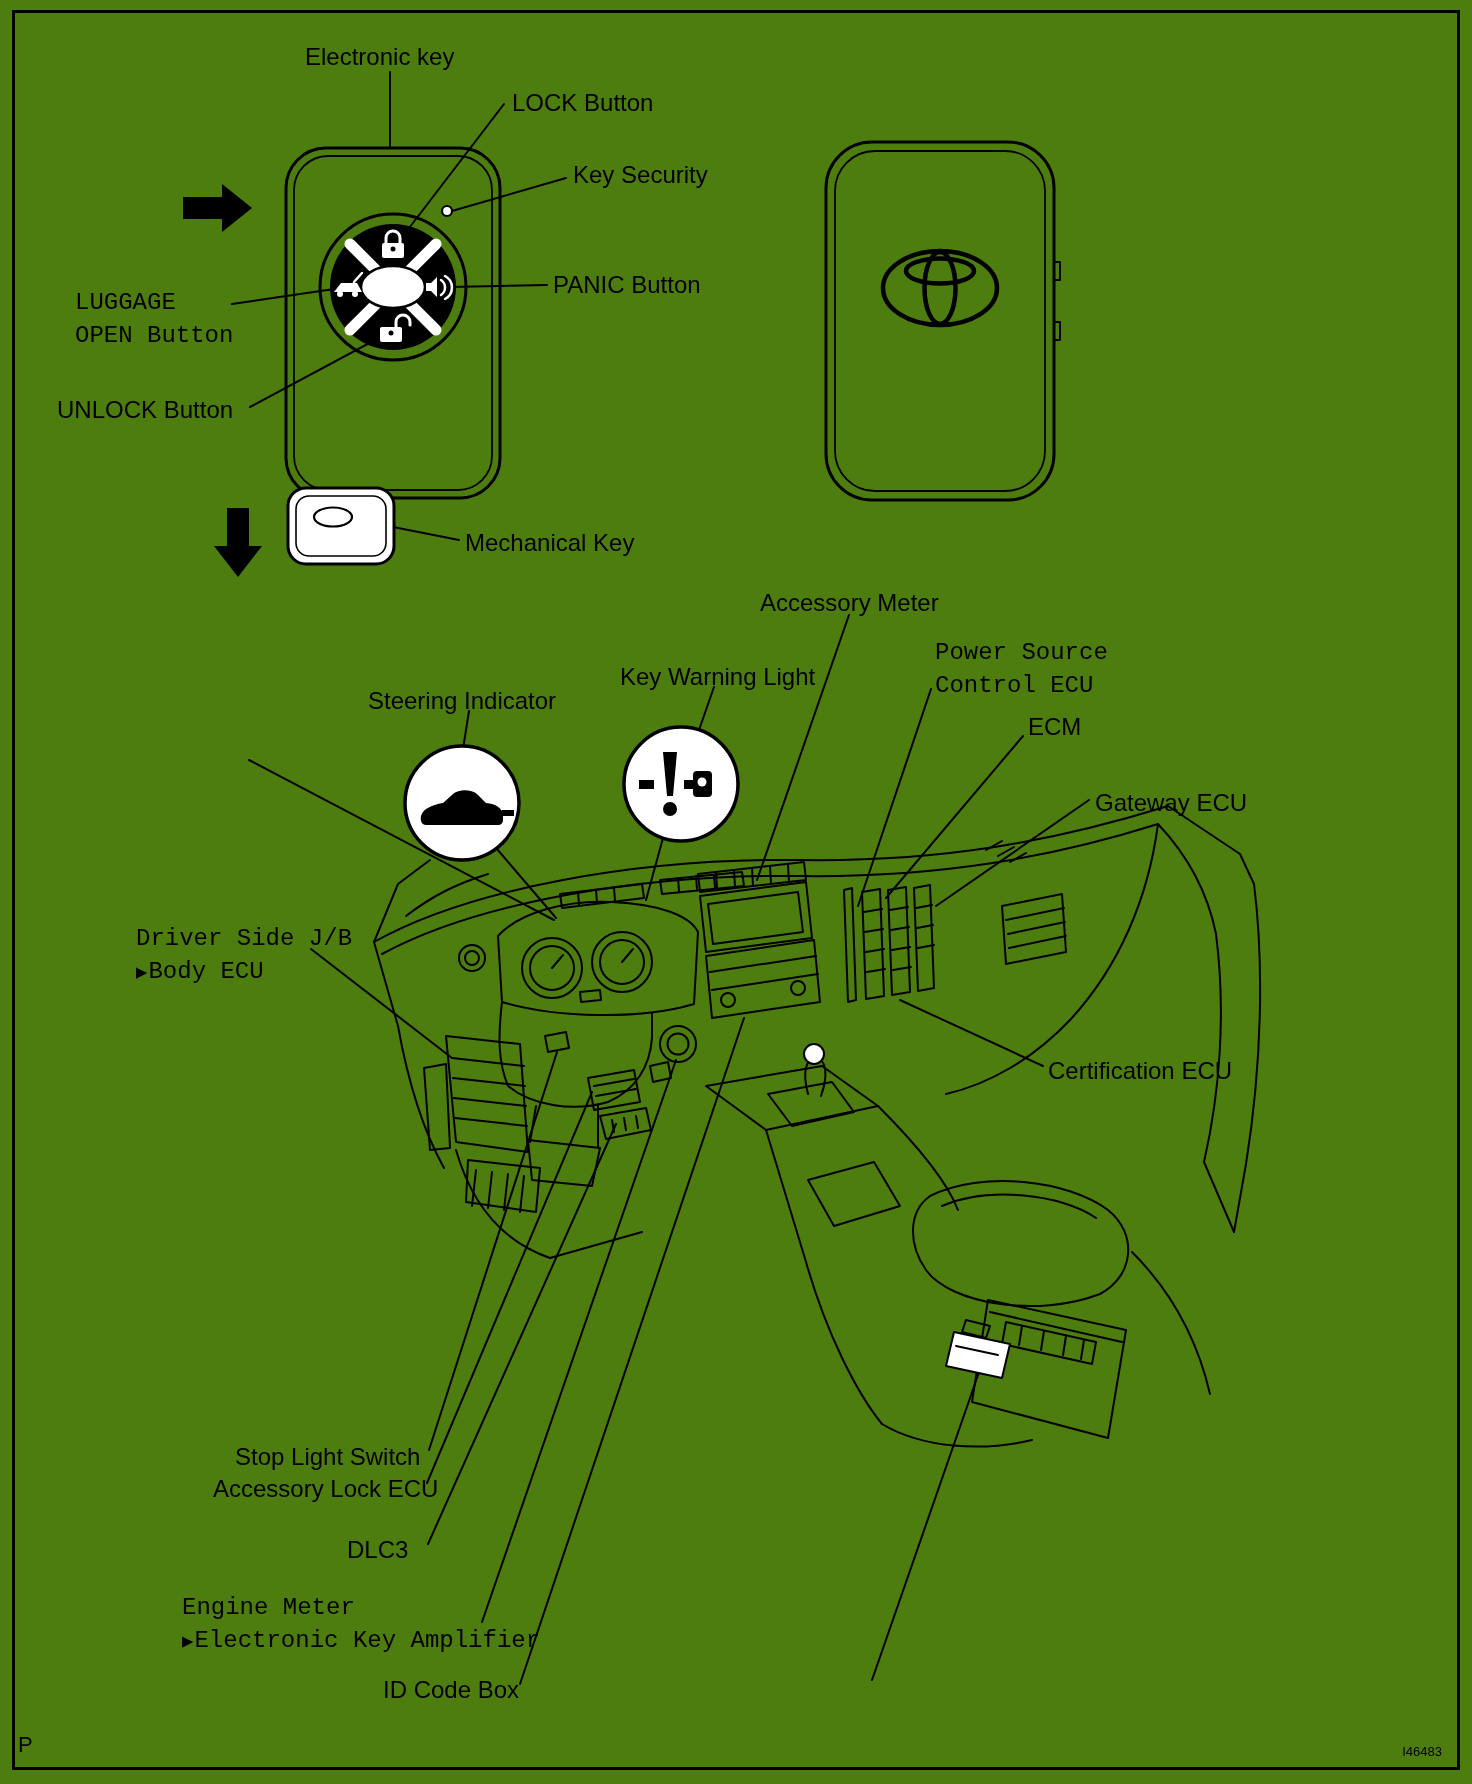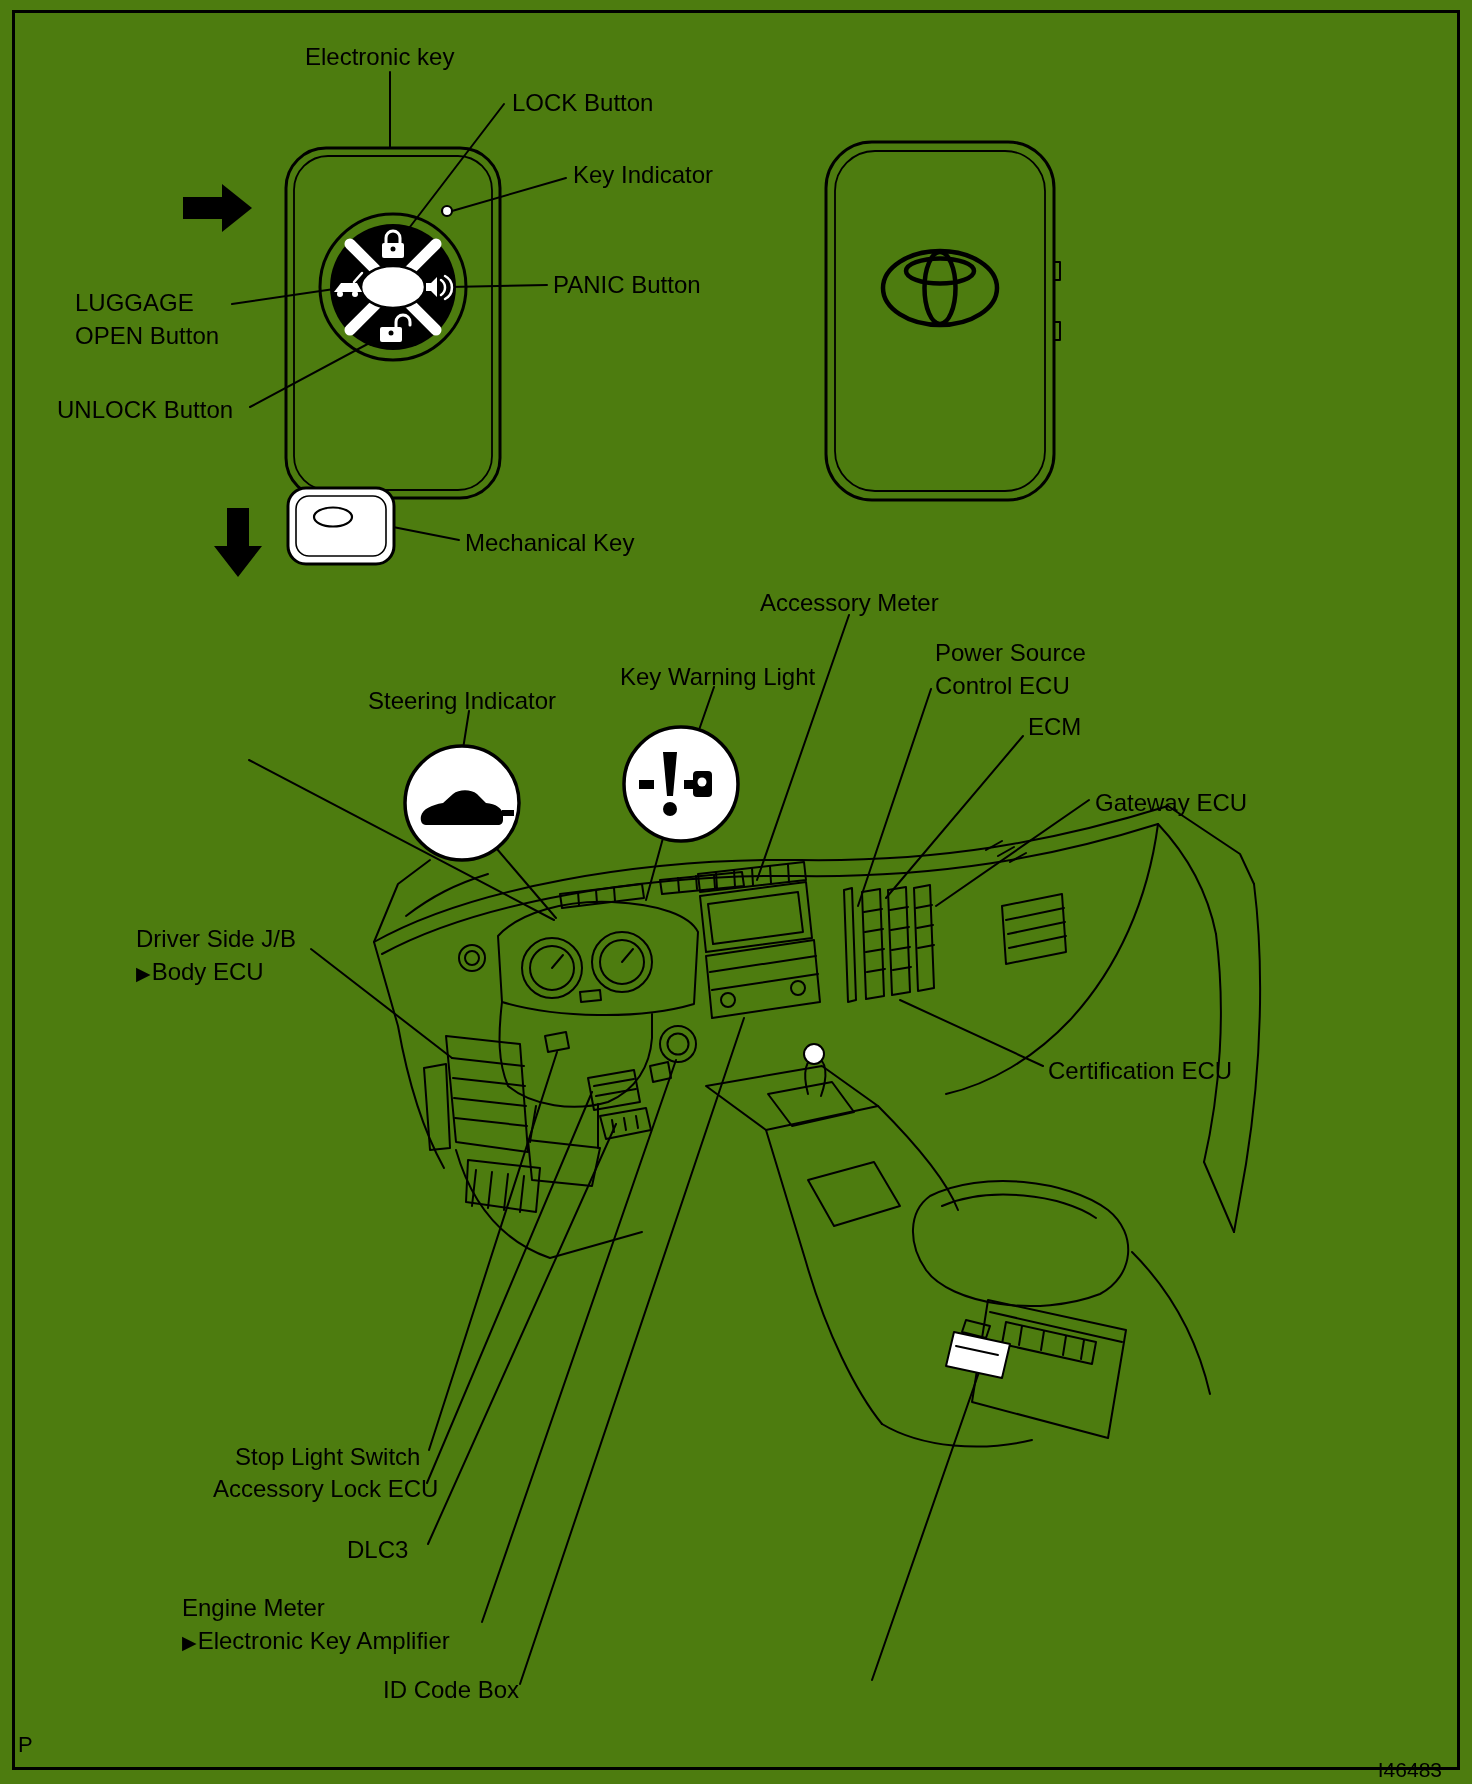--- a/index.html
+++ b/index.html
@@ -3,24 +3,24 @@
 <meta charset="utf-8">
 <style>
   * { margin:0; padding:0; box-sizing:border-box; }
   html,body { background:#ffffff; }
   body { font-family:"Liberation Sans", sans-serif; color:#000; }
   .page { position:relative; width:1472px; height:1784px; background:#4d7c0f; overflow:hidden;padding-left:40px; }
   .frame { position:absolute; left:12px; top:10px; width:1448px; height:1760px;
            border:3px solid #000; pointer-events:none; }
   svg.art { position:absolute; left:0; top:0; width:1472px; height:1784px; }
   .label { position:absolute; font-size:24px; line-height:33px; white-space:nowrap; color:#000; }
-  .label .line { line-height:33px; }
+  .label .line { line-height:33px;font-family:Liberation Mono, monospace; }
   .tri { font-size:19px; margin-right:1px; }
   .corner-mark { position:absolute; left:18px; top:1732px; font-size:22px; }
-  .figure-id { position:absolute; right:30px; top:1744px; font-size:21px;margin-top:14px; }
+  .figure-id { position:absolute; right:30px; top:1744px; font-size:13px; }
 </style>
 </head>
 <body>
 
 <div class="page">
   <div class="frame"></div>
 
   <svg class="art" viewBox="0 0 1472 1784" fill="none" stroke="#000" stroke-linecap="round" stroke-linejoin="round">
 
     <g stroke-width="2">
@@ -218,21 +218,21 @@
       <path d="M 956 1346 l 42 9"></path>
 
       <path d="M 882 1424 C 922 1448 982 1452 1032 1440"></path>
       <path d="M 1132 1252 C 1172 1292 1198 1342 1210 1394"></path>
       <path d="M 1204 1162 L 1234 1232"></path>
     </g>
   </svg>
 
   <div class="label" style="left:305px; top:40px">Electronic key</div>
   <div class="label" style="left:512px; top:86px">LOCK Button</div>
-  <div class="label" style="left:573px; top:158px">Key Indicator</div>
+  <div class="label" style="left:573px; top:158px">Key Security</div>
   <div class="label" style="left:553px; top:268px">PANIC Button</div>
   <div class="label" style="left:75px;  top:286px">
     <div class="line">LUGGAGE</div>
     <div class="line">OPEN Button</div>
   </div>
   <div class="label" style="left:57px;  top:393px">UNLOCK Button</div>
   <div class="label" style="left:465px; top:526px">Mechanical Key</div>
 
   <div class="label" style="left:760px; top:586px">Accessory Meter</div>
   <div class="label" style="left:935px; top:636px">

